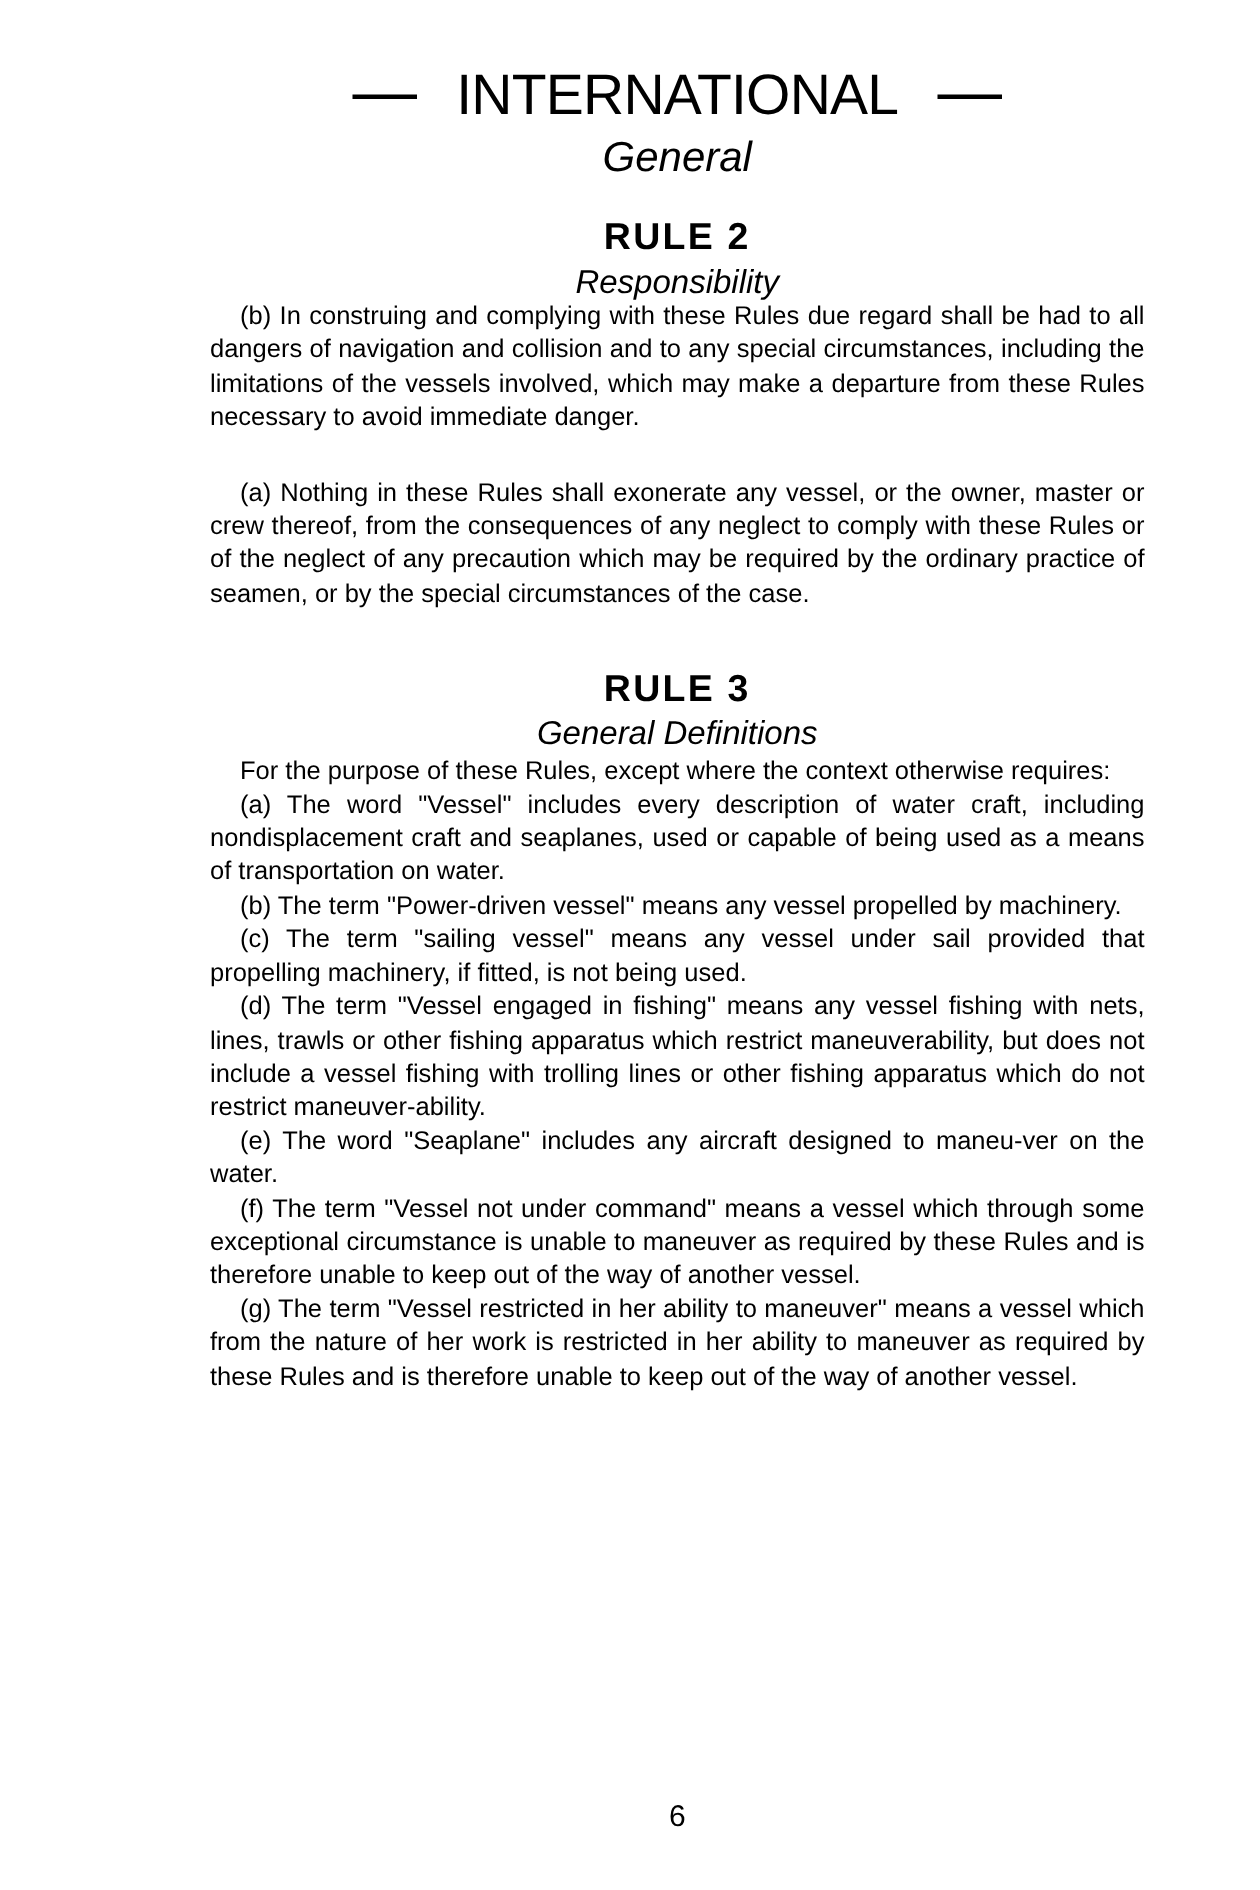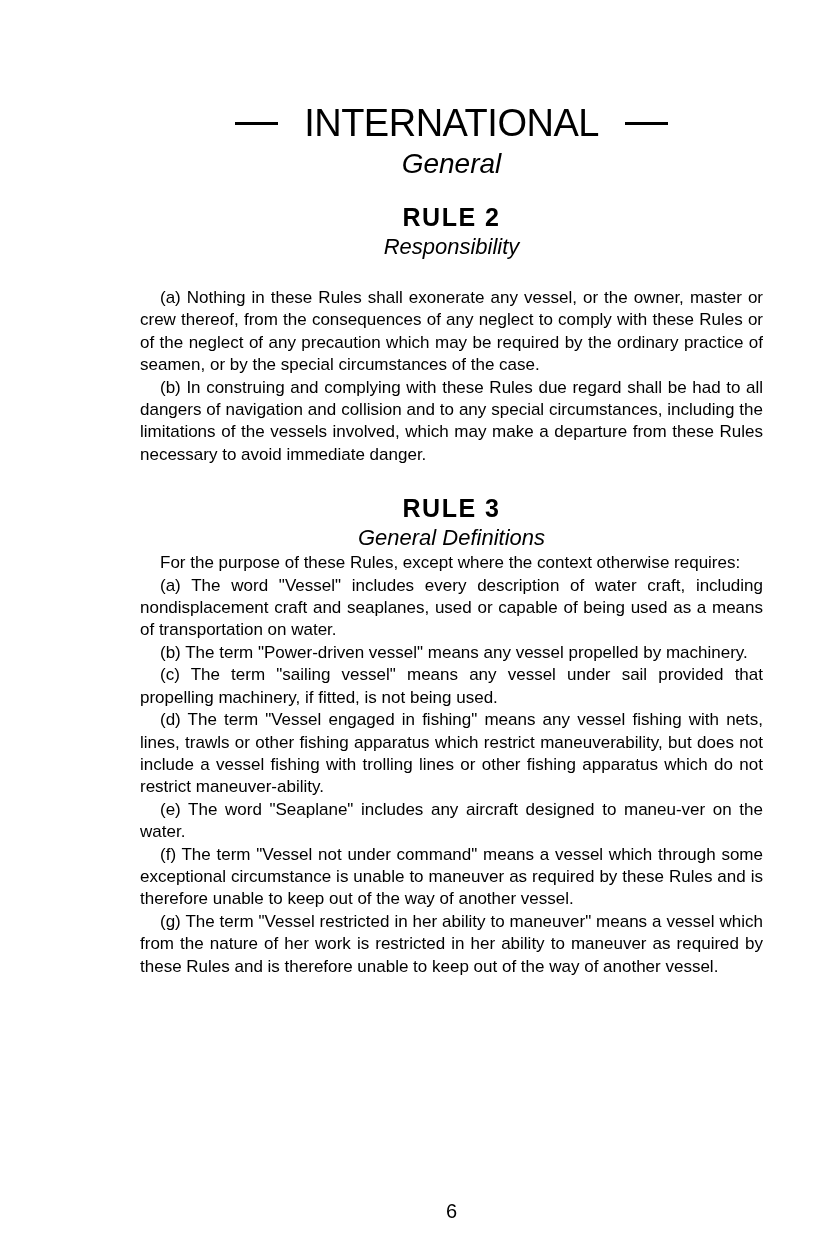--- a/index.html
+++ b/index.html
@@ -20,21 +20,21 @@
     position: absolute;
     left: 140px;
     top: 0;
     width: 623px;
   }
   .title-row {
     display: flex;
     align-items: center;
     justify-content: center;
     gap: 26px;
-    margin-top: 104px;
+    margin-top: 45px;
   }
   .title-dash {
     width: 43px;
     height: 3px;
     background: #000000;
     flex: 0 0 auto;
   }
   .doc-title {
     font-size: 38px;
     font-weight: 400;
@@ -52,21 +52,21 @@
   }
   .rule-heading {
     font-size: 25px;
     font-weight: 700;
     letter-spacing: 1.5px;
     text-align: center;
     line-height: 26px;
     margin: 0;
   }
   .rule-heading.rule2 { margin-top: 27px; }
-  .rule-heading.rule3 { margin-top: 29px; }
+  .rule-heading.rule3 { margin-top: 39px; }
   .rule-subtitle {
     font-size: 22px;
     font-style: italic;
     text-align: center;
     line-height: 24px;
     margin-top: 5px;
   }
   .body-para {
     font-size: 17px;
     line-height: 22.4px;
@@ -95,22 +95,22 @@
     <div class="title-row">
       <span class="title-dash"></span>
       <h1 class="doc-title">INTERNATIONAL</h1>
       <span class="title-dash"></span>
     </div>
     <div class="doc-subtitle">General</div>
 
     <section>
       <h2 class="rule-heading rule2">RULE 2</h2>
       <div class="rule-subtitle">Responsibility</div>
+      <p class="body-para">(b) In construing and complying with these Rules due regard shall be had to all dangers of navigation and collision and to any special circumstances, including the limitations of the vessels involved, which may make a departure from these Rules necessary to avoid immediate danger.</p>
       <p class="body-para first-after-rule2">(a) Nothing in these Rules shall exonerate any vessel, or the owner, master or crew thereof, from the consequences of any neglect to comply with these Rules or of the neglect of any precaution which may be required by the ordinary practice of seamen, or by the special circumstances of the case.</p>
-      <p class="body-para">(b) In construing and complying with these Rules due regard shall be had to all dangers of navigation and collision and to any special circumstances, including the limitations of the vessels involved, which may make a departure from these Rules necessary to avoid immediate danger.</p>
     </section>
 
     <section>
       <h2 class="rule-heading rule3">RULE 3</h2>
       <div class="rule-subtitle">General Definitions</div>
       <p class="body-para first-after-rule3">For the purpose of these Rules, except where the context otherwise requires:</p>
       <p class="body-para">(a) The word "Vessel" includes every description of water craft, including nondisplacement craft and seaplanes, used or capable of being used as a means of transportation on water.</p>
       <p class="body-para">(b) The term "Power-driven vessel" means any vessel propelled by machinery.</p>
       <p class="body-para">(c) The term "sailing vessel" means any vessel under sail provided that propelling machinery, if fitted, is not being used.</p>
       <p class="body-para">(d) The term "Vessel engaged in fishing" means any vessel fishing with nets, lines, trawls or other fishing apparatus which restrict maneuverability, but does not include a vessel fishing with trolling lines or other fishing apparatus which do not restrict maneuver-ability.</p>

